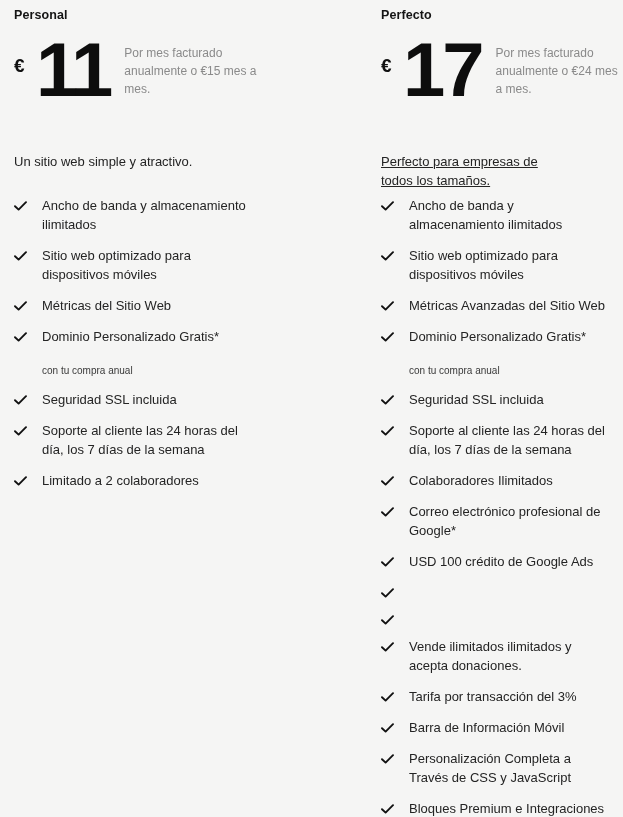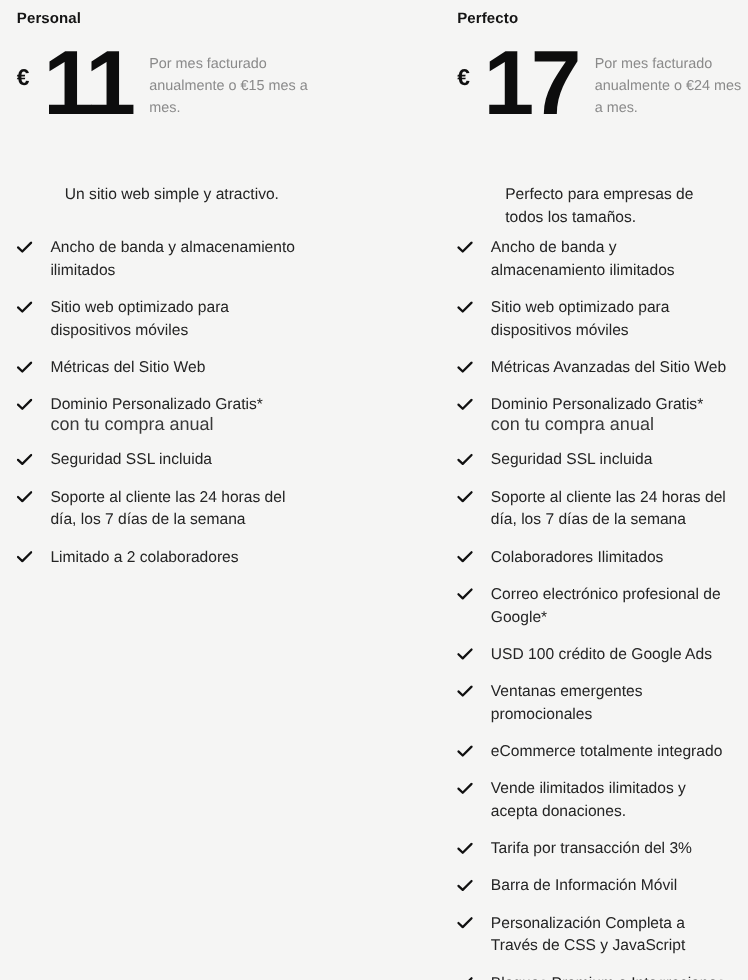--- a/index.html
+++ b/index.html
@@ -78,23 +78,22 @@
 
   
   .tagline {
     font-size: 13px;
     line-height: 19px;
     color: #242424;
     padding-top: 20px;
     max-width: 215px;
     min-height: 64px;
     box-sizing: border-box;
-    margin-left: 40px;
-  }
-  .plan-business .tagline { max-width: 190px; }
+  }
+  .plan-business .tagline { max-width: 190px; text-decoration: underline; }
 
   
   .features {
     list-style: none;
     margin: 0;
     padding: 0;
   }
   .feature {
     display: flex;
     align-items: flex-start;
@@ -111,24 +110,24 @@
   .check svg { display: block; margin-top: 5px; }
   .feature-body { flex: 1 1 auto; }
   .feature-text {
     font-size: 13px;
     line-height: 19px;
     color: #242424;
   }
   .plan-personal .feature-text { max-width: 205px; }
   .plan-business .feature-text { max-width: 200px; }
   .feature-sub {
-    font-size: 15px;
+    font-size: 10px;
     line-height: 14px;
     color: #3a3a3a;
-    margin-top: 1px;
+    margin-top: 18px;
   }
 </style>
 </head>
 <body>
 
 <div class="plans">
 
   <div class="plan plan-personal">
     <div class="plan-title">Personal</div>
     <div class="price-row">
@@ -311,33 +310,27 @@
           <div class="feature-body">
             <div class="feature-text">USD 100 crédito de Google Ads</div>
           </div>
         </li>
         <li class="feature">
           <span class="check">
             <svg width="13" height="10" viewBox="0 0 13 10" aria-hidden="true">
               <path d="M1 5.2 L4.6 8.6 L12 1.2" fill="none" stroke="#111111" stroke-width="1.9" stroke-linecap="round" stroke-linejoin="round"></path>
             </svg>
           </span>
-          <div class="feature-body">
-            <div class="feature-text">Ventanas emergentes promocionales</div>
-          </div>
-        </li>
-        <li class="feature">
-          <span class="check">
-            <svg width="13" height="10" viewBox="0 0 13 10" aria-hidden="true">
-              <path d="M1 5.2 L4.6 8.6 L12 1.2" fill="none" stroke="#111111" stroke-width="1.9" stroke-linecap="round" stroke-linejoin="round"></path>
-            </svg>
-          </span>
-          <div class="feature-body">
-            <div class="feature-text">eCommerce totalmente integrado</div>
-          </div>
+        </li>
+        <li class="feature">
+          <span class="check">
+            <svg width="13" height="10" viewBox="0 0 13 10" aria-hidden="true">
+              <path d="M1 5.2 L4.6 8.6 L12 1.2" fill="none" stroke="#111111" stroke-width="1.9" stroke-linecap="round" stroke-linejoin="round"></path>
+            </svg>
+          </span>
         </li>
         <li class="feature">
           <span class="check">
             <svg width="13" height="10" viewBox="0 0 13 10" aria-hidden="true">
               <path d="M1 5.2 L4.6 8.6 L12 1.2" fill="none" stroke="#111111" stroke-width="1.9" stroke-linecap="round" stroke-linejoin="round"></path>
             </svg>
           </span>
           <div class="feature-body">
             <div class="feature-text">Vende ilimitados ilimitados y acepta donaciones.</div>
           </div>

